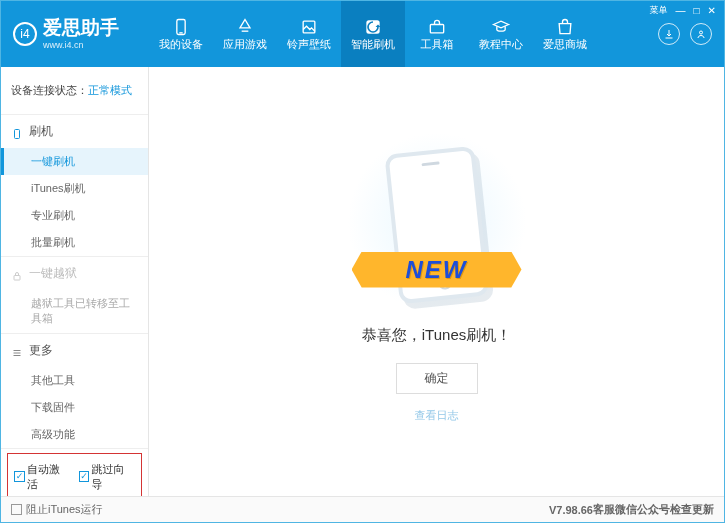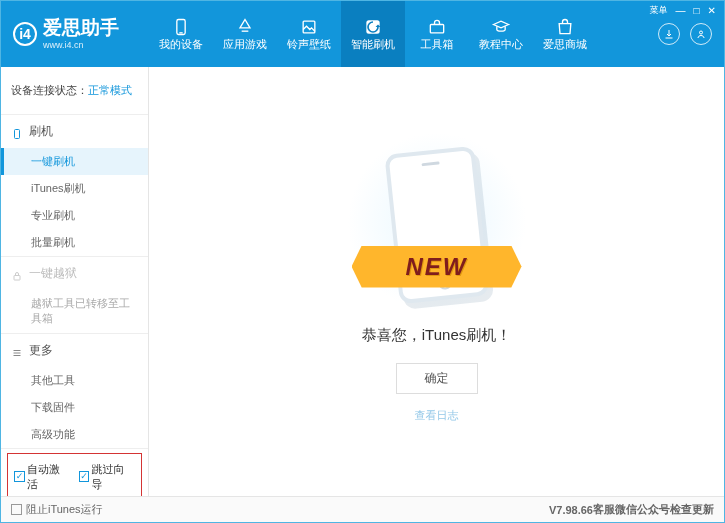--- a/index.html
+++ b/index.html
@@ -1,19 +1,19 @@
 <!DOCTYPE html>
 <html><head>
 <meta charset="utf-8">
 <style>
 * { margin: 0; padding: 0; box-sizing: border-box; }
 body { font-family: "Microsoft YaHei", Arial, sans-serif; font-size: 12px; background: #fff; width: 725px; height: 523px; overflow: hidden; position: relative; border: 1px solid #4fb5e3; }
 .header { background: #1296db; height: 66px; display: flex; align-items: stretch; color: #fff; }
 .logo-area { width: 148px; display: flex; align-items: center; padding-left: 12px; }
-.logo-circle { width: 24px; height: 24px; border: 2px solid #fff; border-radius: 50%; display: flex; align-items: center; justify-content: center; font-weight: bold; font-size: 14px; margin-right: 6px; }
+.logo-circle { width: 24px; height: 24px; border: 2px solid #fff; border-radius: 50%; display: flex; align-items: center; justify-content: center; font-weight: normal; font-size: 12px; margin-right: 6px; }
 .logo-txt { line-height: 1.2; }
 .logo-title { font-size: 19px; font-weight: bold; }
 .logo-sub { font-size: 9px; opacity: 0.85; }
 .tabs { display: flex; flex: 1; }
 .tab { width: 64px; display: flex; flex-direction: column; align-items: center; justify-content: center; cursor: pointer; font-size: 11px; gap: 0; }
 .tab.active { background: #0a7fc0; }
 .tab-icon { width: 20px; height: 20px; }
 .header-ctrls { position: absolute; top: 3px; right: 6px; display: flex; gap: 4px; font-size: 10px; align-items: center; }
 .header-ctrls span { cursor: pointer; padding: 0 2px; }
 .header-right { display: flex; align-items: center; gap: 10px; padding-right: 12px; }
@@ -33,21 +33,21 @@
 .chk { width: 11px; height: 11px; border: 1px solid #1296db; display: inline-flex; align-items: center; justify-content: center; color: #1296db; font-size: 9px; line-height: 1; }
 .device-row { padding: 6px 10px; display: flex; align-items: center; gap: 4px; color: #1296db; font-size: 11px; font-weight: bold; }
 .device-sub { padding: 0 10px 6px 24px; font-size: 10px; color: #888; }
 .badge { border: 1px solid #ccc; border-radius: 2px; padding: 0 3px; font-size: 9px; color: #888; font-weight: normal; }
 .main { flex: 1; display: flex; flex-direction: column; align-items: center; justify-content: center; position: relative; }
 .illust { width: 180px; height: 170px; position: relative; margin-bottom: 14px; }
 .glow { position: absolute; width: 180px; height: 180px; border-radius: 50%; background: radial-gradient(circle, #e8f7ff 0%, #ffffff 70%); top: -10px; left: 0; }
 .phone { position: absolute; width: 90px; height: 150px; background: #fff; border: 4px solid #dfe8ef; border-radius: 12px; left: 45px; top: 8px; transform: rotate(-6deg); box-shadow: 4px 6px 0 rgba(50,90,120,0.12); }
 .phone::before { content: ""; position: absolute; top: 8px; left: 32px; width: 18px; height: 3px; background: #cfd8e0; border-radius: 2px; }
 .phone::after { content: ""; position: absolute; bottom: 6px; left: 36px; width: 10px; height: 10px; border: 2px solid #cfd8e0; border-radius: 50%; }
-.ribbon { position: absolute; bottom: 24px; left: 5px; width: 170px; height: 42px; background: #ffb62c; display: flex; align-items: center; justify-content: center; font-weight: 900; font-size: 24px; color: #7f1d1d; letter-spacing: 2px; font-style: italic; clip-path: polygon(6% 0, 94% 0, 100% 50%, 94% 100%, 6% 100%, 0 50%); text-shadow: 1px 1px 0 #e09810; }
+.ribbon { position: absolute; bottom: 24px; left: 5px; width: 170px; height: 36px; background: #ffb62c; display: flex; align-items: center; justify-content: center; font-weight: 900; font-size: 24px; color: #1d4ed8; letter-spacing: 2px; font-style: italic; clip-path: polygon(6% 0, 94% 0, 100% 50%, 94% 100%, 6% 100%, 0 50%); text-shadow: 1px 1px 0 #e09810; }
 .success-txt { font-size: 15px; color: #333; margin-bottom: 18px; }
 .ok-btn { border: 1px solid #ddd; background: #fff; padding: 6px 28px; font-size: 12px; color: #555; cursor: pointer; margin-bottom: 14px; }
 .log-link { font-size: 11px; color: #94c8e8; cursor: pointer; }
 .footer { position: absolute; bottom: 0; left: 0; right: 0; height: 26px; border-top: 1px solid #e5e5e5; display: flex; align-items: center; padding: 0 10px; background: #fafafa; font-size: 11px; color: #666; }
 .foot-chk { display: flex; align-items: center; gap: 4px; }
 .foot-chk .chk2 { width: 11px; height: 11px; border: 1px solid #999; }
 .foot-right { margin-left: auto; display: flex; align-items: center; font-weight: bold; }
 .foot-right span { cursor: pointer; }
 svg { display: block; }
 </style>

